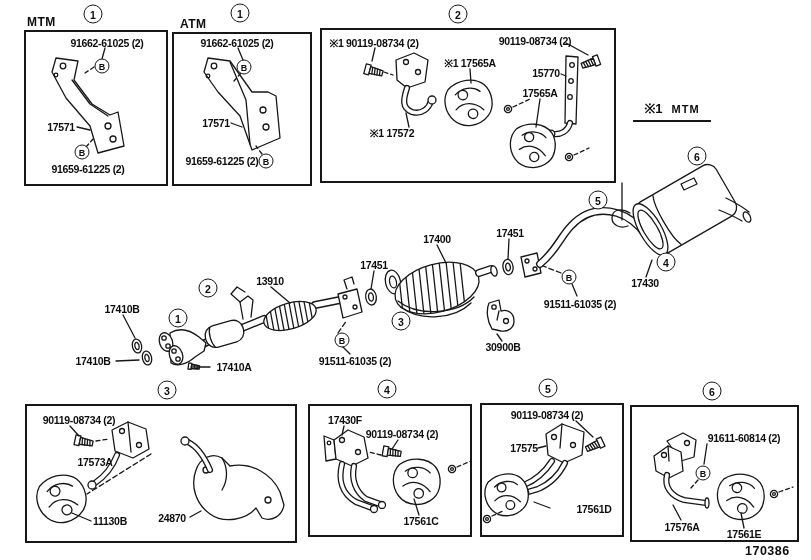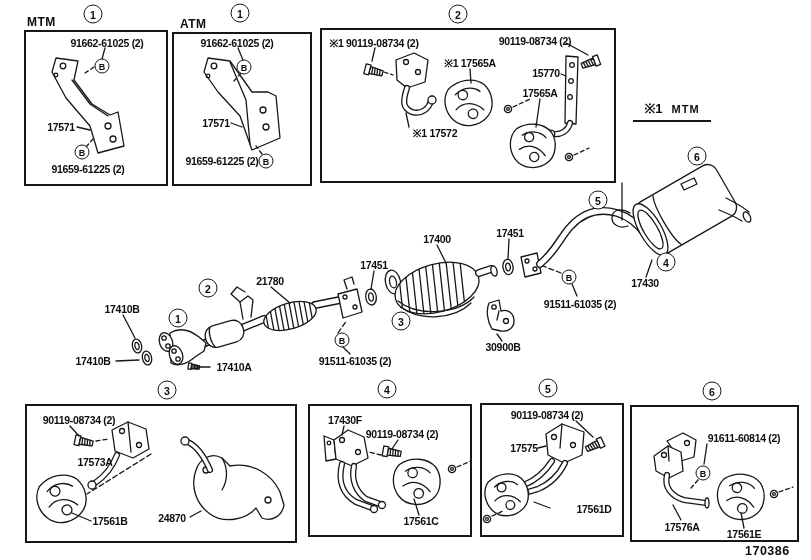--- a/index.html
+++ b/index.html
@@ -348,39 +348,39 @@
   <span class="bmark" style="left:244px;top:67px">B</span>
   <span class="lbl" style="left:216px;top:123px">17571</span>
   <span class="lbl" style="left:222px;top:161px">91659-61225 (2)</span>
   <span class="bmark" style="left:266px;top:161px">B</span>
 
   <span class="lbl" style="left:374px;top:43px">※1 90119-08734 (2)</span>
   <span class="lbl" style="left:535px;top:41px">90119-08734 (2)</span>
   <span class="lbl" style="left:470px;top:63px">※1 17565A</span>
   <span class="lbl" style="left:546px;top:73px">15770</span>
   <span class="lbl" style="left:540px;top:93px">17565A</span>
-  <span class="lbl" style="left:435px;top:133px">※1 17572</span>
+  <span class="lbl" style="left:392px;top:133px">※1 17572</span>
 
   <span class="lbl" style="left:122px;top:309px">17410B</span>
   <span class="lbl" style="left:93px;top:361px">17410B</span>
-  <span class="lbl" style="left:270px;top:281px">21780</span>
+  <span class="lbl" style="left:270px;top:281px">13910</span>
   <span class="lbl" style="left:234px;top:367px">17410A</span>
   <span class="bmark" style="left:342px;top:340px">B</span>
   <span class="lbl" style="left:355px;top:361px">91511-61035 (2)</span>
   <span class="lbl" style="left:374px;top:265px">17451</span>
   <span class="lbl" style="left:437px;top:239px">17400</span>
   <span class="lbl" style="left:503px;top:347px">30900B</span>
   <span class="lbl" style="left:510px;top:233px">17451</span>
   <span class="bmark" style="left:569px;top:277px">B</span>
   <span class="lbl" style="left:580px;top:304px">91511-61035 (2)</span>
   <span class="lbl" style="left:645px;top:283px">17430</span>
 
   <span class="lbl" style="left:79px;top:420px">90119-08734 (2)</span>
   <span class="lbl" style="left:95px;top:462px">17573A</span>
-  <span class="lbl" style="left:110px;top:521px">17561B</span>
+  <span class="lbl" style="left:110px;top:521px">11130B</span>
   <span class="lbl" style="left:172px;top:518px">24870</span>
 
   <span class="lbl" style="left:345px;top:420px">17430F</span>
   <span class="lbl" style="left:402px;top:434px">90119-08734 (2)</span>
   <span class="lbl" style="left:421px;top:521px">17561C</span>
 
   <span class="lbl" style="left:547px;top:415px">90119-08734 (2)</span>
   <span class="lbl" style="left:524px;top:448px">17575</span>
   <span class="lbl" style="left:594px;top:509px">17561D</span>
 

